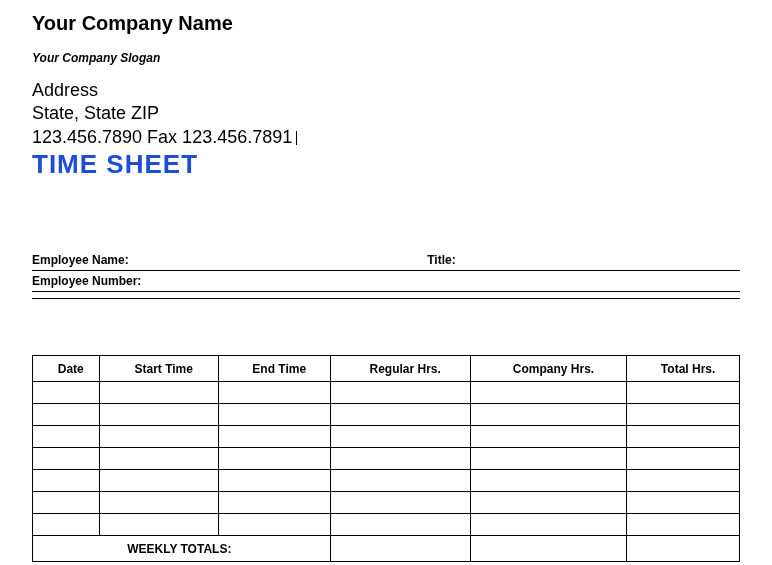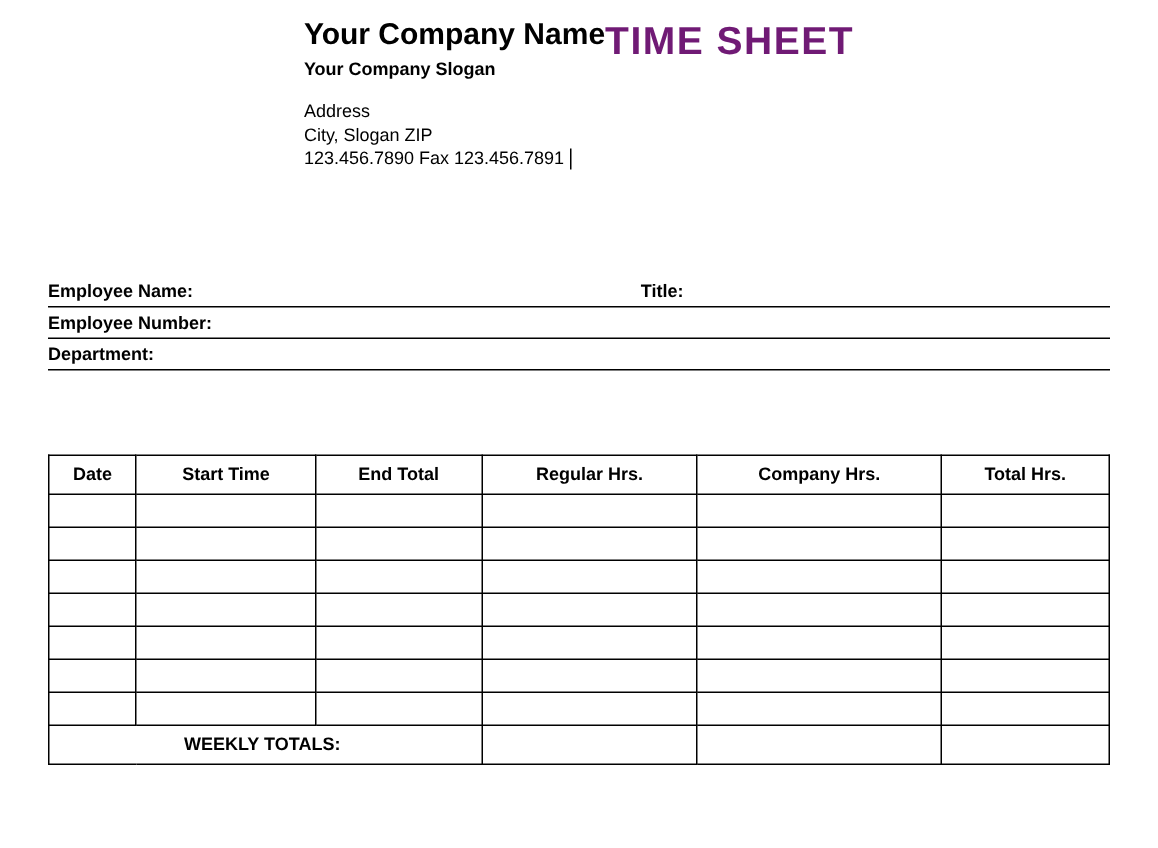--- a/index.html
+++ b/index.html
@@ -9,39 +9,41 @@
     font-family: Arial, Helvetica, sans-serif;
     font-size: 12px;
     color: #000;
     width: 772px;
     background: #fff;
   }
   .header-row {
     display: flex;
     justify-content: center;
     align-items: flex-start;
+    flex-direction: column;
   }
   .company-name {
     font-size: 20px;
     font-weight: bold;
     margin: 0;
   }
   .doc-title {
     font-size: 26px;
     font-weight: bold;
-    color: #701a75;
+    color: #1d4ed8;
     letter-spacing: 1px;
   }
   .slogan {
-    font-weight: bold;
-    font-size: 12px;
-    margin-top: 4px;
+    font-style: italic;
+    font-weight: bold;
+    font-size: 12px;
+    margin-top: 16px;
   }
   .address {
-    font-size: 12px;
+    font-size: 18px;
     margin-top: 14px;
     line-height: 1.3;
   }
   .cursor {
     display: inline-block;
     border-left: 1px solid #000;
     height: 14px;
     vertical-align: middle;
     margin-left: 4px;
   }
@@ -68,68 +70,68 @@
     border: 1px solid #000;
     height: 22px;
     font-size: 12px;
     text-align: center;
     padding: 2px;
   }
   th {
     font-weight: bold;
     height: 26px;
     background: #fff;
+    padding-left: 12px;
   }
   .totals-row td {
     height: 26px;
   }
   .totals-label {
     font-weight: bold;
     padding-right: 6px;
     border-left: 1px solid #000;
   }
 </style>
 </head>
 <body>
 
 <div class="header-row">
   <div>
     <div class="company-name">Your Company Name</div>
     <div class="slogan">Your Company Slogan</div>
     <div class="address">
       <div>Address</div>
-      <div>City, Slogan ZIP</div>
+      <div>State, State ZIP</div>
       <div>
         <span>123.456.7890   Fax 123.456.7891</span><span class="cursor"></span>
       </div>
     </div>
   </div>
   <div class="doc-title">TIME SHEET</div>
 </div>
 
 <div class="info-block">
   <div class="info-row">
     <div class="left-field">Employee Name:</div>
     <div class="right-field">Title:</div>
   </div>
   <div class="info-row">
     <div class="left-field">Employee Number:</div>
   </div>
   <div class="info-row">
-    <div class="left-field">Department:</div>
   </div>
 </div>
 
 <div class="table-wrap">
   <table>
     <thead>
       <tr>
         <th>Date</th>
         <th>Start Time</th>
-        <th>End Total</th>
+        <th>End Time</th>
         <th>Regular Hrs.</th>
         <th>Company Hrs.</th>
         <th>Total Hrs.</th>
       </tr>
     </thead>
     <tbody>
       <tr>
           <td></td>
           <td></td>
           <td></td>

